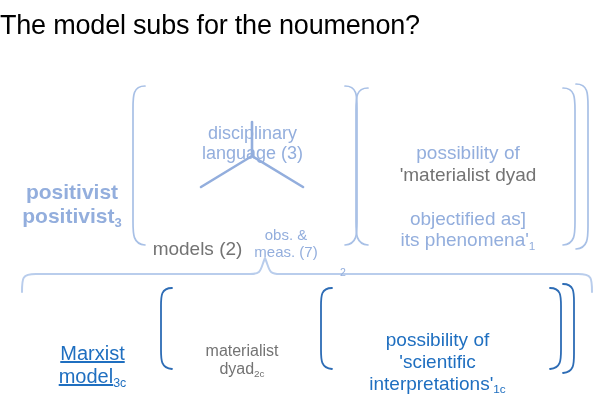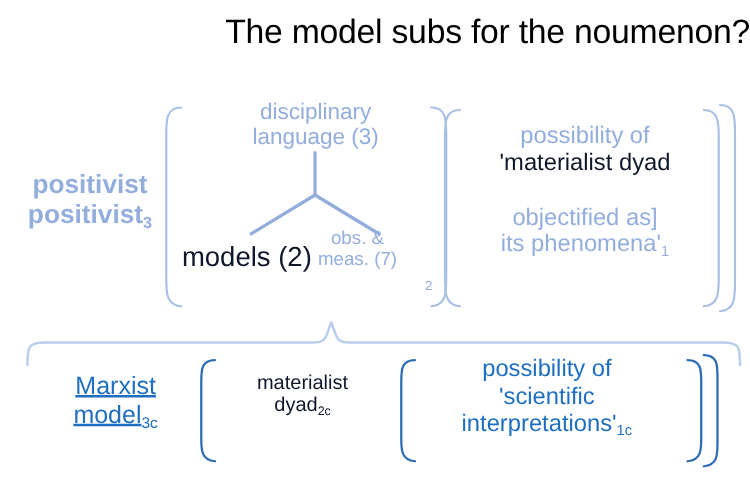--- a/index.html
+++ b/index.html
@@ -22,58 +22,59 @@
     width: 600px;
     height: 400px;
   }
 
   
   #title {
     position: absolute;
     left: 0;
     top: 10px;
     width: 600px;
-    text-align: right;
+    text-align: left;
     font-size: 27px;
     color: #000000;
     letter-spacing: -0.2px;
     white-space: nowrap;
   }
 
   
   .txt {
     position: absolute;
     text-align: center;
     line-height: 1.13;
     white-space: nowrap;
+    margin-top: 44px;
   }
   .light  { color: #93aedd; }
   .dark   { color: #1f6fc0; }
-  .red    { color: #0f172a; }
+  .red    { color: #737373; }
 
   .sub {
     font-size: 0.62em;
     vertical-align: baseline;
     position: relative;
     top: 0.32em;
   }
 
   
   #positivist-intellect {
     left: 8px; top: 136px; width: 128px;
     font-size: 21px;
     font-weight: bold;
   }
   #disciplinary-language {
     left: 165px; top: 79px; width: 175px;
     font-size: 18px;
   }
   #models {
     left: 140px; top: 194px; width: 115px;
-    font-size: 22px;
+    font-size: 19px;
   }
   #obs-meas {
     left: 240px; top: 183px; width: 92px;
     font-size: 15px;
   }
   #obs-meas-sub {
     left: 340px; top: 214px; width: 16px;
     font-size: 17px;
     text-align: left;
   }

